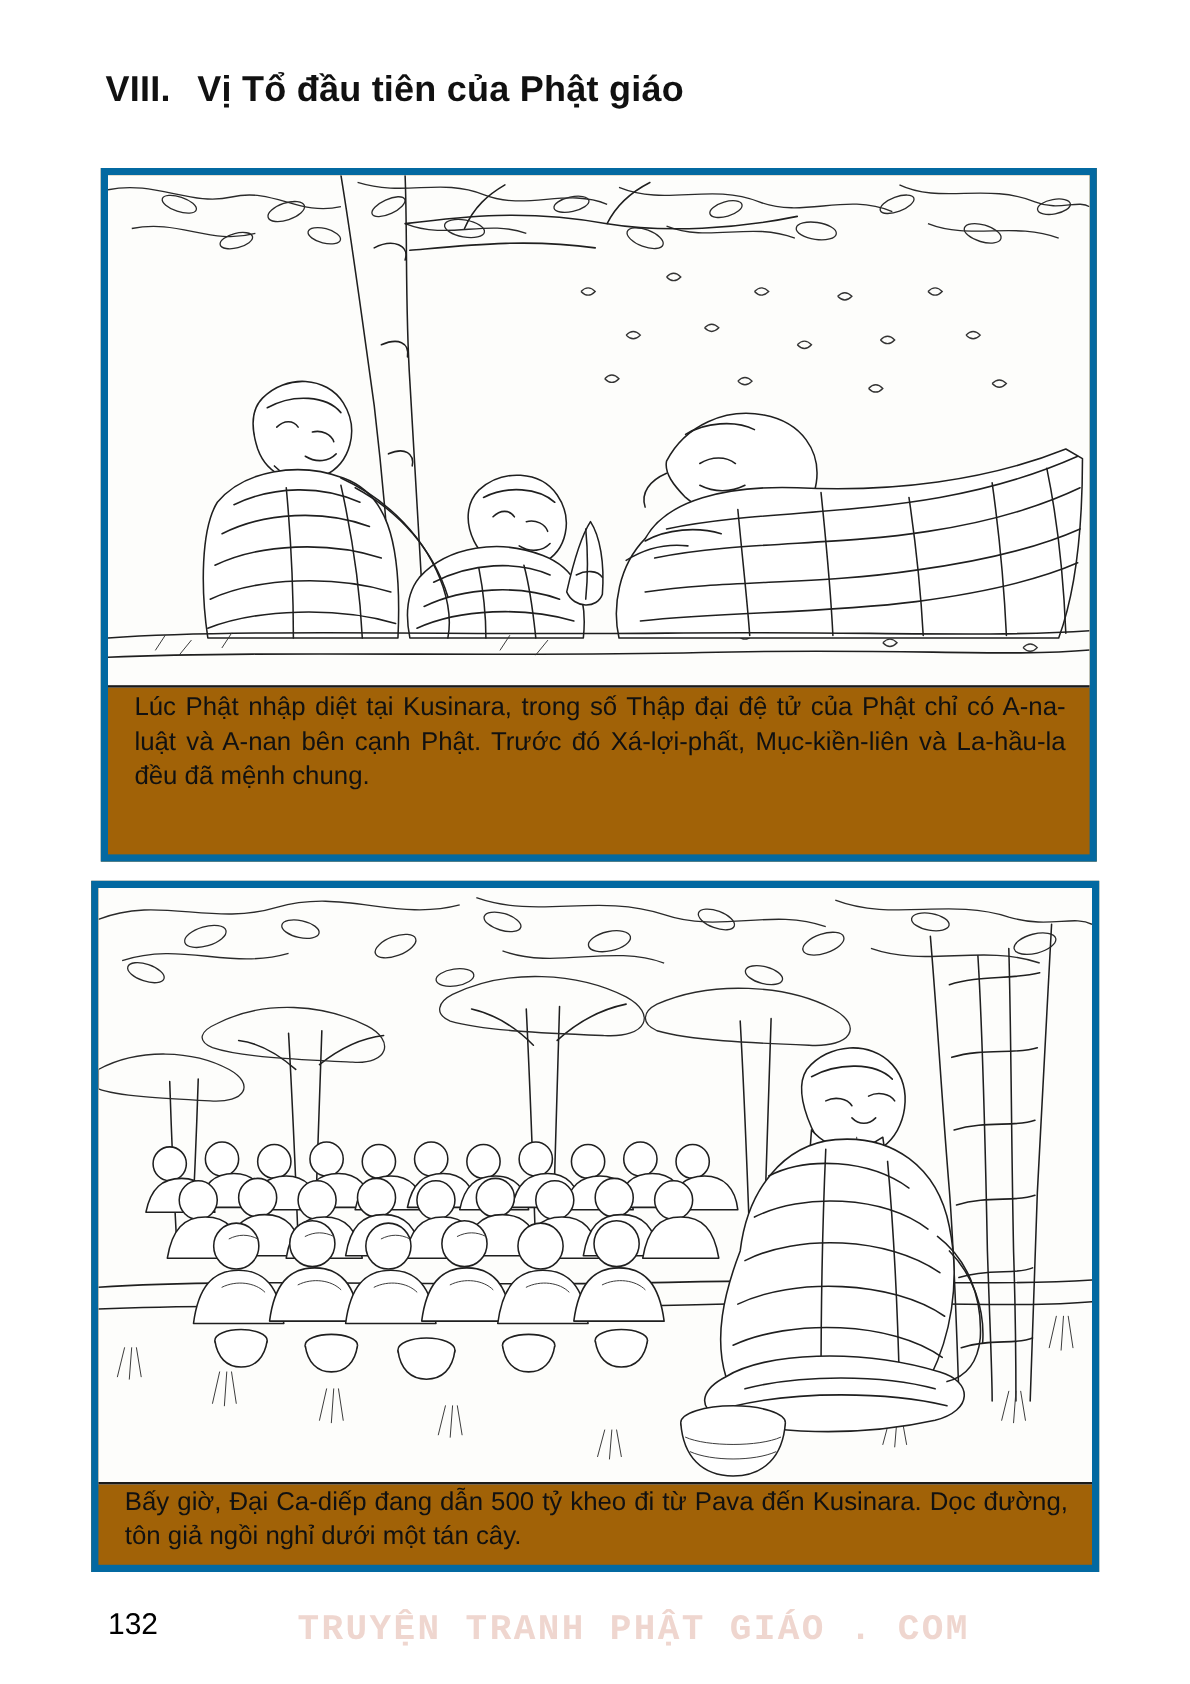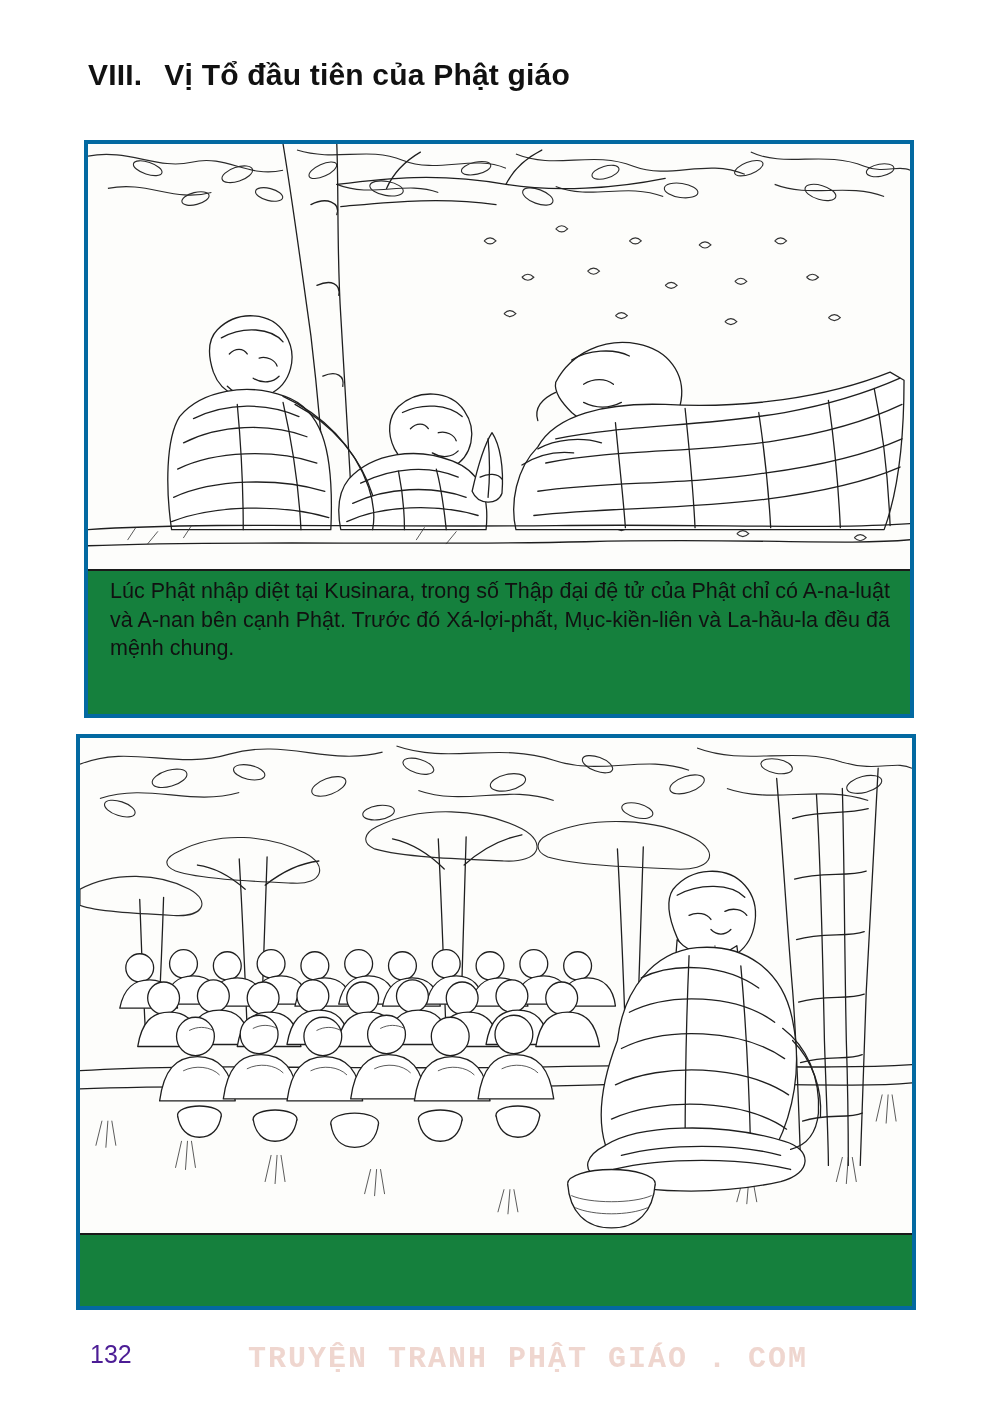--- a/index.html
+++ b/index.html
@@ -29,23 +29,23 @@
     font-weight: bold;
     letter-spacing: 0.2px;
     white-space: nowrap;
   }
   .chapter-title .num {
     margin-right: 22px;
   }
 
   .panel {
     position: absolute;
-    border: 4px solid #0369a1;
+    border: 6px solid #0369a1;
     box-sizing: border-box;
-    background: #15803d;
+    background: #a16207;
   }
   #panel-1 { left: 84px; top: 140px; width: 830px; height: 578px; }
   #panel-2 { left: 76px; top: 734px; width: 840px; height: 576px; }
 
   .art {
     position: absolute;
     left: 0; right: 0; top: 0;
     overflow: hidden;
     background: #fdfdfb;
   }
@@ -64,21 +64,21 @@
     color: #111;
   }
   #panel-1 .caption { height: 149px; }
   #panel-2 .caption { height: 79px; }
 
   .page-number {
     position: absolute;
     left: 90px;
     top: 1340px;
     font-size: 25px;
-    color: #4c1d95;
+    color: #000000;
   }
   .watermark {
     position: absolute;
     left: 248px;
     top: 1342px;
     font-size: 30px;
     font-family: Liberation Mono, monospace;
     letter-spacing: 2px;
     color: #efd6cf;
     white-space: nowrap;
@@ -487,18 +487,19 @@
         <g class="ink-fill">
           <ellipse cx="534" cy="442" rx="44" ry="14"></ellipse>
           <path d="M490 442 C492 470 508 486 534 486 C560 486 576 470 578 442"></path>
         </g>
         <g class="ink-thin">
           <path d="M494 454 C512 462 556 462 574 454"></path>
           <path d="M498 466 C516 474 552 474 570 466"></path>
         </g>
       </svg>
     </div>
+    <div class="caption">Bấy giờ, Đại Ca-diếp đang dẫn 500 tỷ kheo đi từ Pava đến Kusinara. Dọc đường, tôn giả ngồi nghỉ dưới một tán cây.</div>
   </div>
 
   <div class="page-number">132</div>
   <div class="watermark">TRUYỆN TRANH PHẬT GIÁO . COM</div>
 
 </div>
 
 </body></html>

